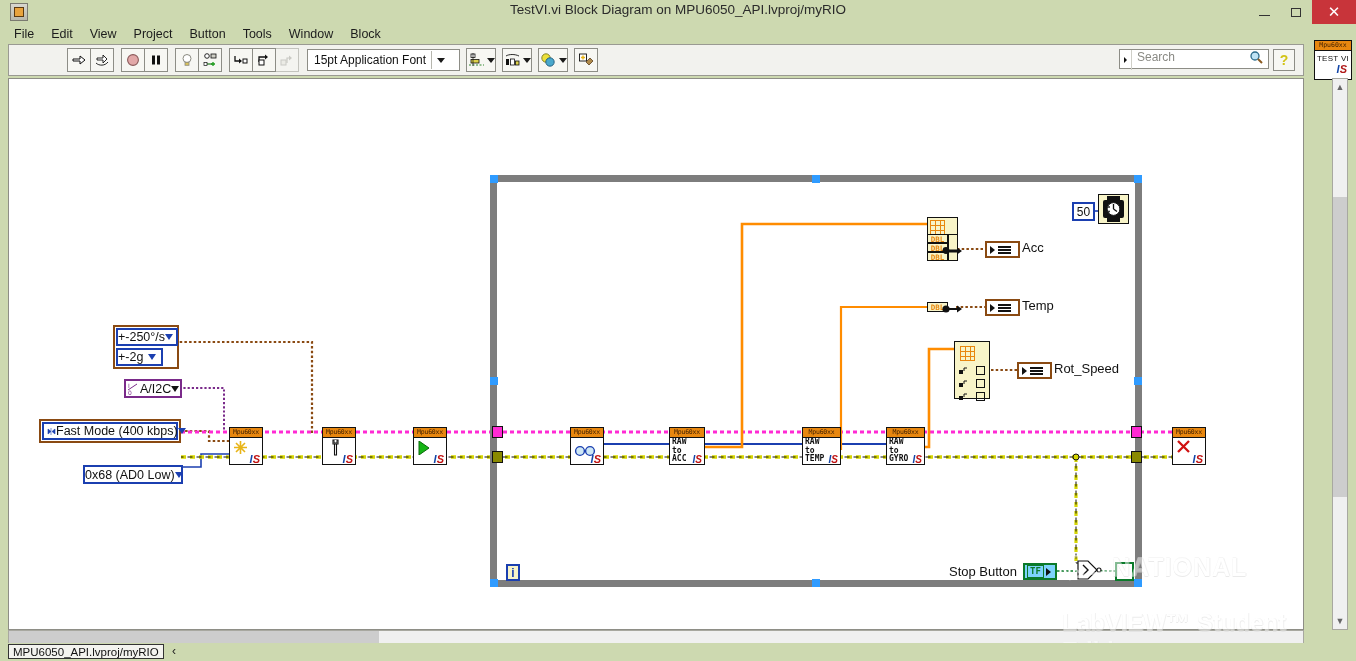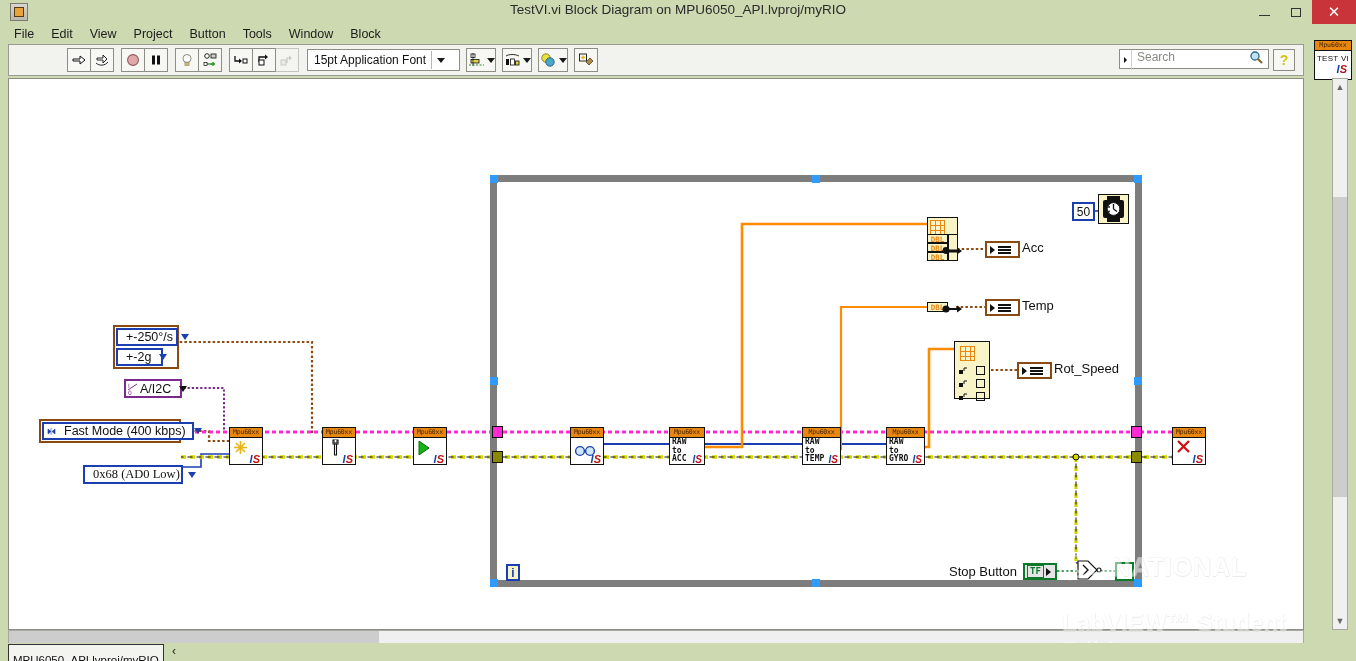--- a/index.html
+++ b/index.html
@@ -77,35 +77,35 @@
     border:1px solid #a8a8a0;box-sizing:border-box;}
   .vsb .arw{width:14px;height:16px;display:flex;align-items:center;justify-content:center;color:#666;font-size:9px;}
   .vsb .thumb{position:absolute;left:0;top:118px;width:14px;height:300px;background:#cdcdcd;}
   .hsb{position:absolute;left:8px;bottom:16px;width:1296px;height:15px;background:#f0f0f0;
     border:1px solid #a8a8a0;box-sizing:border-box;}
   .hsb .thumb{position:absolute;left:0;top:0;width:370px;height:13px;background:#cdcdcd;}
 
   
   .statusbar{position:absolute;left:0;bottom:0;width:1356px;height:18px;background:#cdd9b0;}
   .sb-field{position:absolute;left:8px;top:1px;height:15px;border:1px solid #333;background:#f3f3ef;
-    padding:8px 4px;font-size:11.5px;line-height:15px;color:#111;box-sizing:border-box;}
+    padding:0 4px;font-size:11.5px;line-height:15px;color:#111;box-sizing:border-box;}
   .sb-arrow{position:absolute;left:172px;top:1px;font-size:12px;color:#222;line-height:15px;}
   .node{position:absolute;background:#fff;border:1px solid #111;box-sizing:border-box;}
   .node .hdr{height:9px;background:#e8870f;border-bottom:1px solid #111;
     font-family:"DejaVu Sans Mono",monospace;font-size:6.5px;line-height:9px;color:#3b1d00;
     text-align:center;letter-spacing:-.2px;overflow:hidden;}
   .node .body{position:relative;height:calc(100% - 10px);}
   .node .is{position:absolute;right:2px;bottom:-1px;font-size:11px;font-weight:bold;font-style:italic;color:#c01212;}
   .node .is b{color:#1346a8;font-weight:bold;}
   .node .rawtxt{position:absolute;left:2px;top:0px;font-family:"DejaVu Sans Mono",monospace;
     font-size:8px;line-height:8.5px;color:#111;font-weight:bold;}
 
   
   .ring{position:absolute;box-sizing:border-box;display:flex;align-items:center;background:#fff;}
-  .ring .txt{font-size:12.5px;color:#111;padding:0 8px;white-space:nowrap;}
+  .ring .txt{font-size:12.5px;color:#111;padding:0 0;white-space:nowrap;}
   .ring .dn{width:0;height:0;border-left:4.5px solid transparent;border-right:4.5px solid transparent;
     border-top:6px solid #1b3fb0;margin:0 5px 0 auto;}
 
   
   .frame-brown{position:absolute;border:2px solid #8a4a12;box-sizing:border-box;background:#fff;}
 
   
   .ind{position:absolute;border:2px solid #8a4a12;background:#fff;box-sizing:border-box;
     display:flex;align-items:center;}
   .ind .tri{width:0;height:0;border-top:4px solid transparent;border-bottom:4px solid transparent;
@@ -123,21 +123,21 @@
   
   .loop{position:absolute;border:7px solid #7d7d7d;box-sizing:border-box;background:transparent;}
   .sel-h{position:absolute;width:8px;height:8px;background:#2f9bff;}
 
   
   .numconst{position:absolute;border:2px solid #1b3fb0;background:#fff;box-sizing:border-box;
     font-size:12px;color:#111;text-align:center;line-height:17px;}
   .timer{position:absolute;background:#f8f4c8;border:1px solid #111;box-sizing:border-box;}
   .iterbox{position:absolute;border:2px solid #1b3fb0;background:#f8f4c8;box-sizing:border-box;
     font-size:12px;font-weight:bold;color:#1b3fb0;text-align:center;line-height:15px;}
-  .boolterm{position:absolute;border:2px solid #0b7a2a;background:#e5e5e5;box-sizing:border-box;
+  .boolterm{position:absolute;border:2px solid #0b7a2a;background:#7dd3fc;box-sizing:border-box;
     display:flex;align-items:center;}
   .boolterm .tf{font-family:"DejaVu Sans Mono",monospace;font-size:9px;font-weight:bold;
     color:#0b7a2a;border:1px solid #0b7a2a;padding:0 2px;margin-left:2px;line-height:11px;}
   .stopnode{position:absolute;border:2px solid #0b7a2a;background:#fff;box-sizing:border-box;
     display:flex;align-items:center;justify-content:center;}
 
   
   .wm{position:absolute;right:6px;bottom:10px;width:300px;height:104px;opacity:.5;
     pointer-events:none;user-select:none;margin-top:31px;}
   .wm .l1{position:absolute;left:62px;top:6px;font-size:25px;font-weight:bold;color:#fff;
@@ -387,31 +387,31 @@
               <text x="0" y="6" font-size="6" fill="#7a2a8a" font-family="DejaVu Sans">I</text>
               <text x="0" y="13" font-size="6" fill="#7a2a8a" font-family="DejaVu Sans">0</text>
               <line x1="0" y1="8" x2="9" y2="2" stroke="#7a2a8a" stroke-width="1"></line>
             </svg>
         </span>
         <span class="txt" style="padding-left:2px">A/I2C</span>
         <span class="dn" style="border-top-color:#111;margin-right:4px"></span>
       </div>
 
       <div class="frame-brown" style="left:30px;top:340px;width:142px;height:24px;"></div>
-      <div class="ring" style="left:33px;top:343px;width:152px;height:18px;border:2px solid #1b3fb0;">
+      <div class="ring" style="left:33px;top:343px;width:136px;height:18px;border:2px solid #1b3fb0;">
         <span style="margin-left:3px">
           <svg width="9" height="9" viewBox="0 0 9 9">
               <path d="M4 1v7M4 4.5L1 2v5zM5 4.5L8 2v5z" fill="#1b3fb0" stroke="#1b3fb0" stroke-width=".6"></path>
             </svg>
         </span>
         <span class="txt">Fast Mode (400 kbps)</span>
         <span class="dn"></span>
       </div>
 
-      <div class="ring" style="left:74px;top:386px;width:100px;height:19px;border:2px solid #1b3fb0;font-family:Liberation Serif, serif;">
+      <div class="ring" style="left:74px;top:386px;width:100px;height:19px;border:2px solid #1b3fb0;">
         <span class="txt">0x68 (AD0 Low)</span>
         <span class="dn"></span>
       </div>
 
       <div class="node" style="left:220px;top:348px;width:34px;height:38px;">
         <div class="hdr">Mpu60xx</div>
         <div class="body">
           <span style="position:absolute;left:4px;top:2px;">
             <svg width="13" height="13" viewBox="0 0 13 13">
                 <path d="M6.5 0v13M0 6.5h13M2 2l9 9M11 2l-9 9" stroke="#e8b417" stroke-width="1.6"></path>

